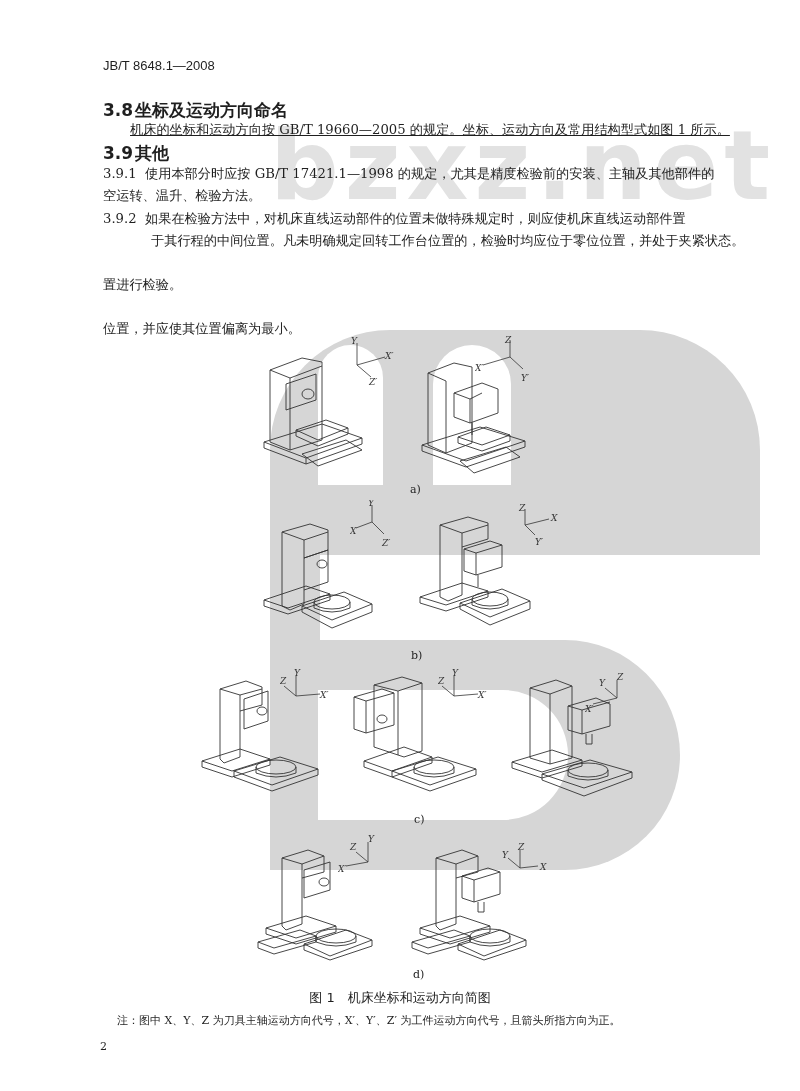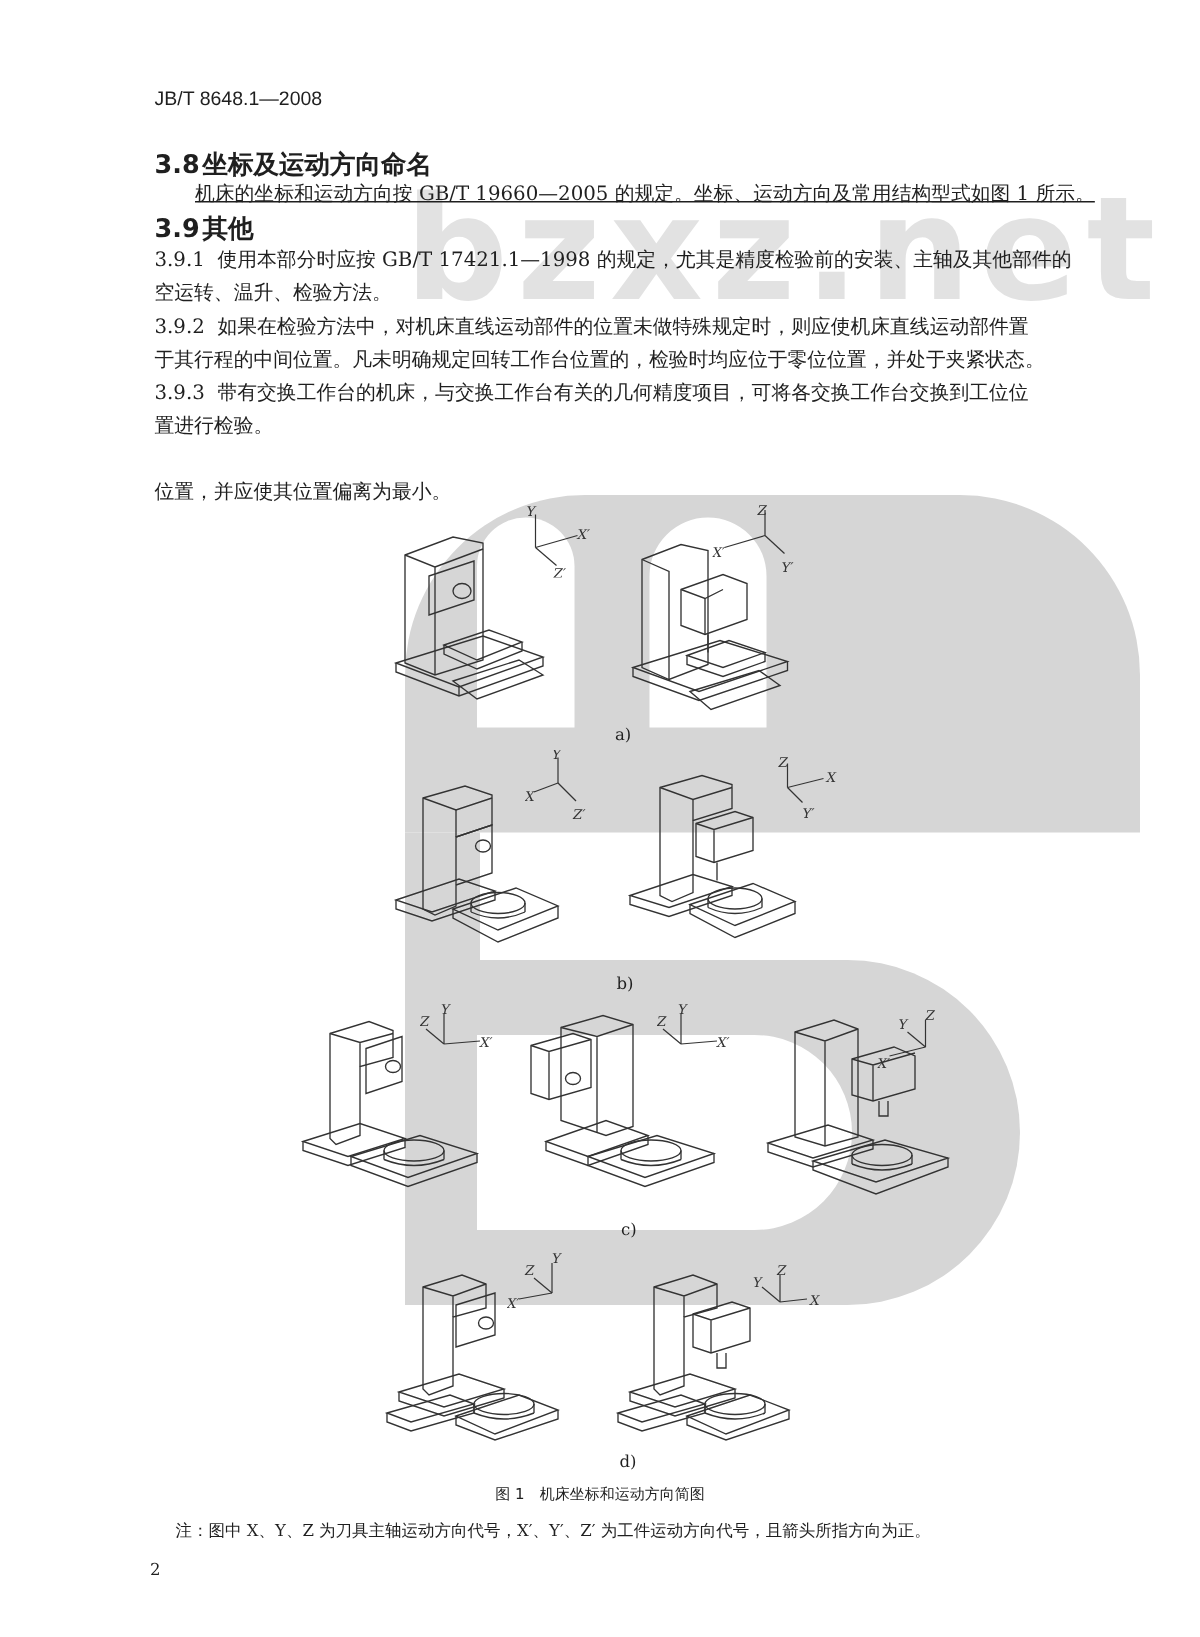--- a/index.html
+++ b/index.html
@@ -11,21 +11,21 @@
              font-weight:bold; color:#e2e2e2; font-size:96px; letter-spacing:6px; line-height:1; }
   .content { position:absolute; inset:0; z-index:2;padding-left:28px; }
   .std-no { position:absolute; left:103px; top:58px; font-size:13px; font-family:"Liberation Sans",sans-serif; }
   .line { position:absolute; left:103px; font-size:13.2px; white-space:nowrap; line-height:1; }
   .indent { left:130px; }
   .heading { font-weight:bold; font-family:"DejaVu Sans","Liberation Sans",sans-serif; font-size:17px; }
   .num { display:inline-block; width:42px; }
   .num-s { display:inline-block; width:32px; }
   .fig { position:absolute; z-index:3; }
   .sub-label { position:absolute; font-size:11px; z-index:3; }
-  .caption { position:absolute; left:0; right:0; top:989px; text-align:center; font-size:10px;
+  .caption { position:absolute; left:0; right:0; top:989px; text-align:center; font-size:13px;
              font-family:"DejaVu Sans","Liberation Sans",sans-serif; }
   .note { position:absolute; left:117px; top:1013px; font-size:11px; white-space:nowrap;text-align:right; }
   .page-no { position:absolute; left:100px; top:1040px; font-size:11px; }
   svg text { font-family:"DejaVu Serif", serif; font-style:italic; font-size:9px; fill:#333; }
 </style>
 </head>
 <body>
 
 <div class="wm" style="left:270px; top:330px; width:490px; height:225px; border-radius:120px 120px 0 0;"></div>
 <div class="wm-white" style="left:318px; top:345px; width:65px; height:140px; border-radius:33px 33px 0 0;"></div>
@@ -48,25 +48,22 @@
   </div>
 
   <div class="line" style="top:167px;">
     <span class="num">3.9.1</span><span>使用本部分时应按 GB/T 17421.1—1998 的规定，尤其是精度检验前的安装、主轴及其他部件的</span>
   </div>
   <div class="line" style="top:189px;">空运转、温升、检验方法。</div>
 
   <div class="line" style="top:212px;">
     <span class="num">3.9.2</span><span>如果在检验方法中，对机床直线运动部件的位置未做特殊规定时，则应使机床直线运动部件置</span>
   </div>
-  <div class="line" style="top:234px;">于其行程的中间位置。凡未明确规定回转工作台位置的，检验时均应位于零位位置，并处于夹紧状态。</div>
-
-  <div class="line" style="top:256px;">
-    <span class="num">3.9.3</span><span>带有交换工作台的机床，与交换工作台有关的几何精度项目，可将各交换工作台交换到工位位</span>
-  </div>
+  <div class="line" style="top:234px;margin-left:48px;">于其行程的中间位置。凡未明确规定回转工作台位置的，检验时均应位于零位位置，并处于夹紧状态。</div>
+
   <div class="line" style="top:278px;">置进行检验。</div>
 
   <div class="line" style="top:322px;">位置，并应使其位置偏离为最小。</div>
 
   <svg class="fig" style="left:262px; top:350px;" width="110" height="120" viewBox="0 0 110 120">
     <g fill="none" stroke="#333" stroke-width="0.9">
       <path d="M8,20 L40,8 L60,12 L60,90 L28,100 L8,92 Z"></path>
       <path d="M8,20 L28,28 L28,100"></path>
       <path d="M28,28 L60,16"></path>
       <path d="M24,34 L54,24 L54,50 L24,60 Z"></path>

